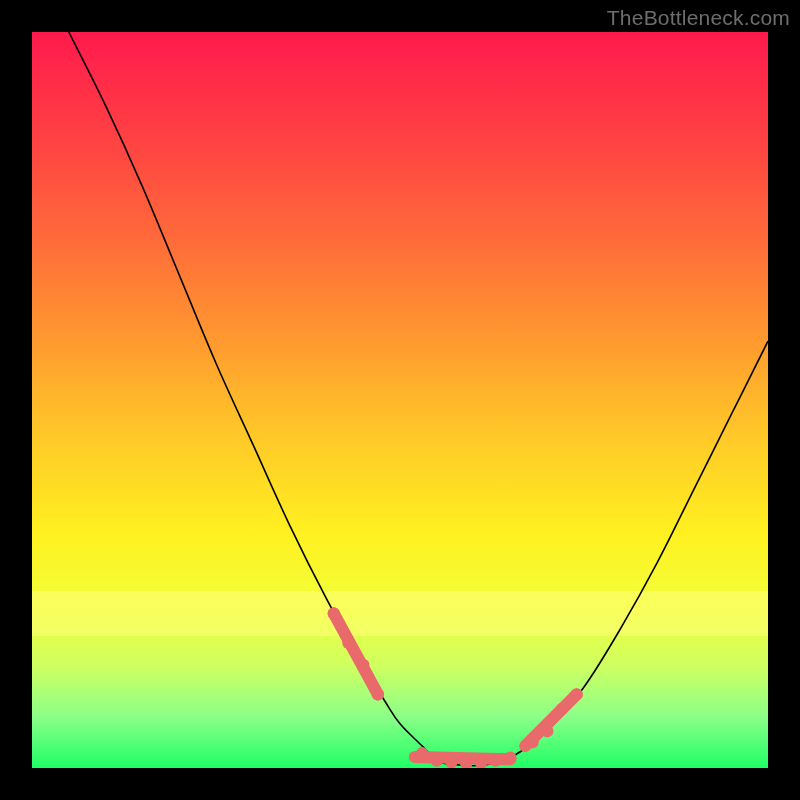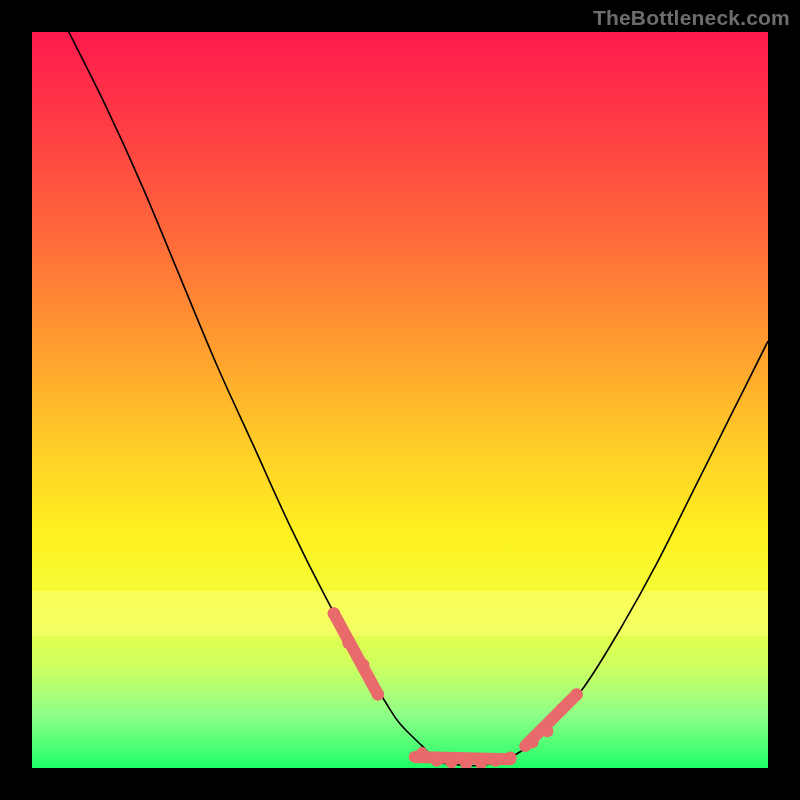--- a/index.html
+++ b/index.html
@@ -52,21 +52,21 @@
     left: 0; top: 0;
     width: 100%; height: 100%;
   }
   .watermark {
     position: absolute;
     top: 6px;
     right: 10px;
     color: #6d6d6d;
     font-size: 21px;
     letter-spacing: 0.2px;
-    font-weight: 700;
+    font-weight: 400;
     user-select: none;
   }
   .curve {
     fill: none;
     stroke: #000;
     stroke-width: 1.6;
   }
   .seg {
     stroke: #e86a6a;
     stroke-width: 12;

